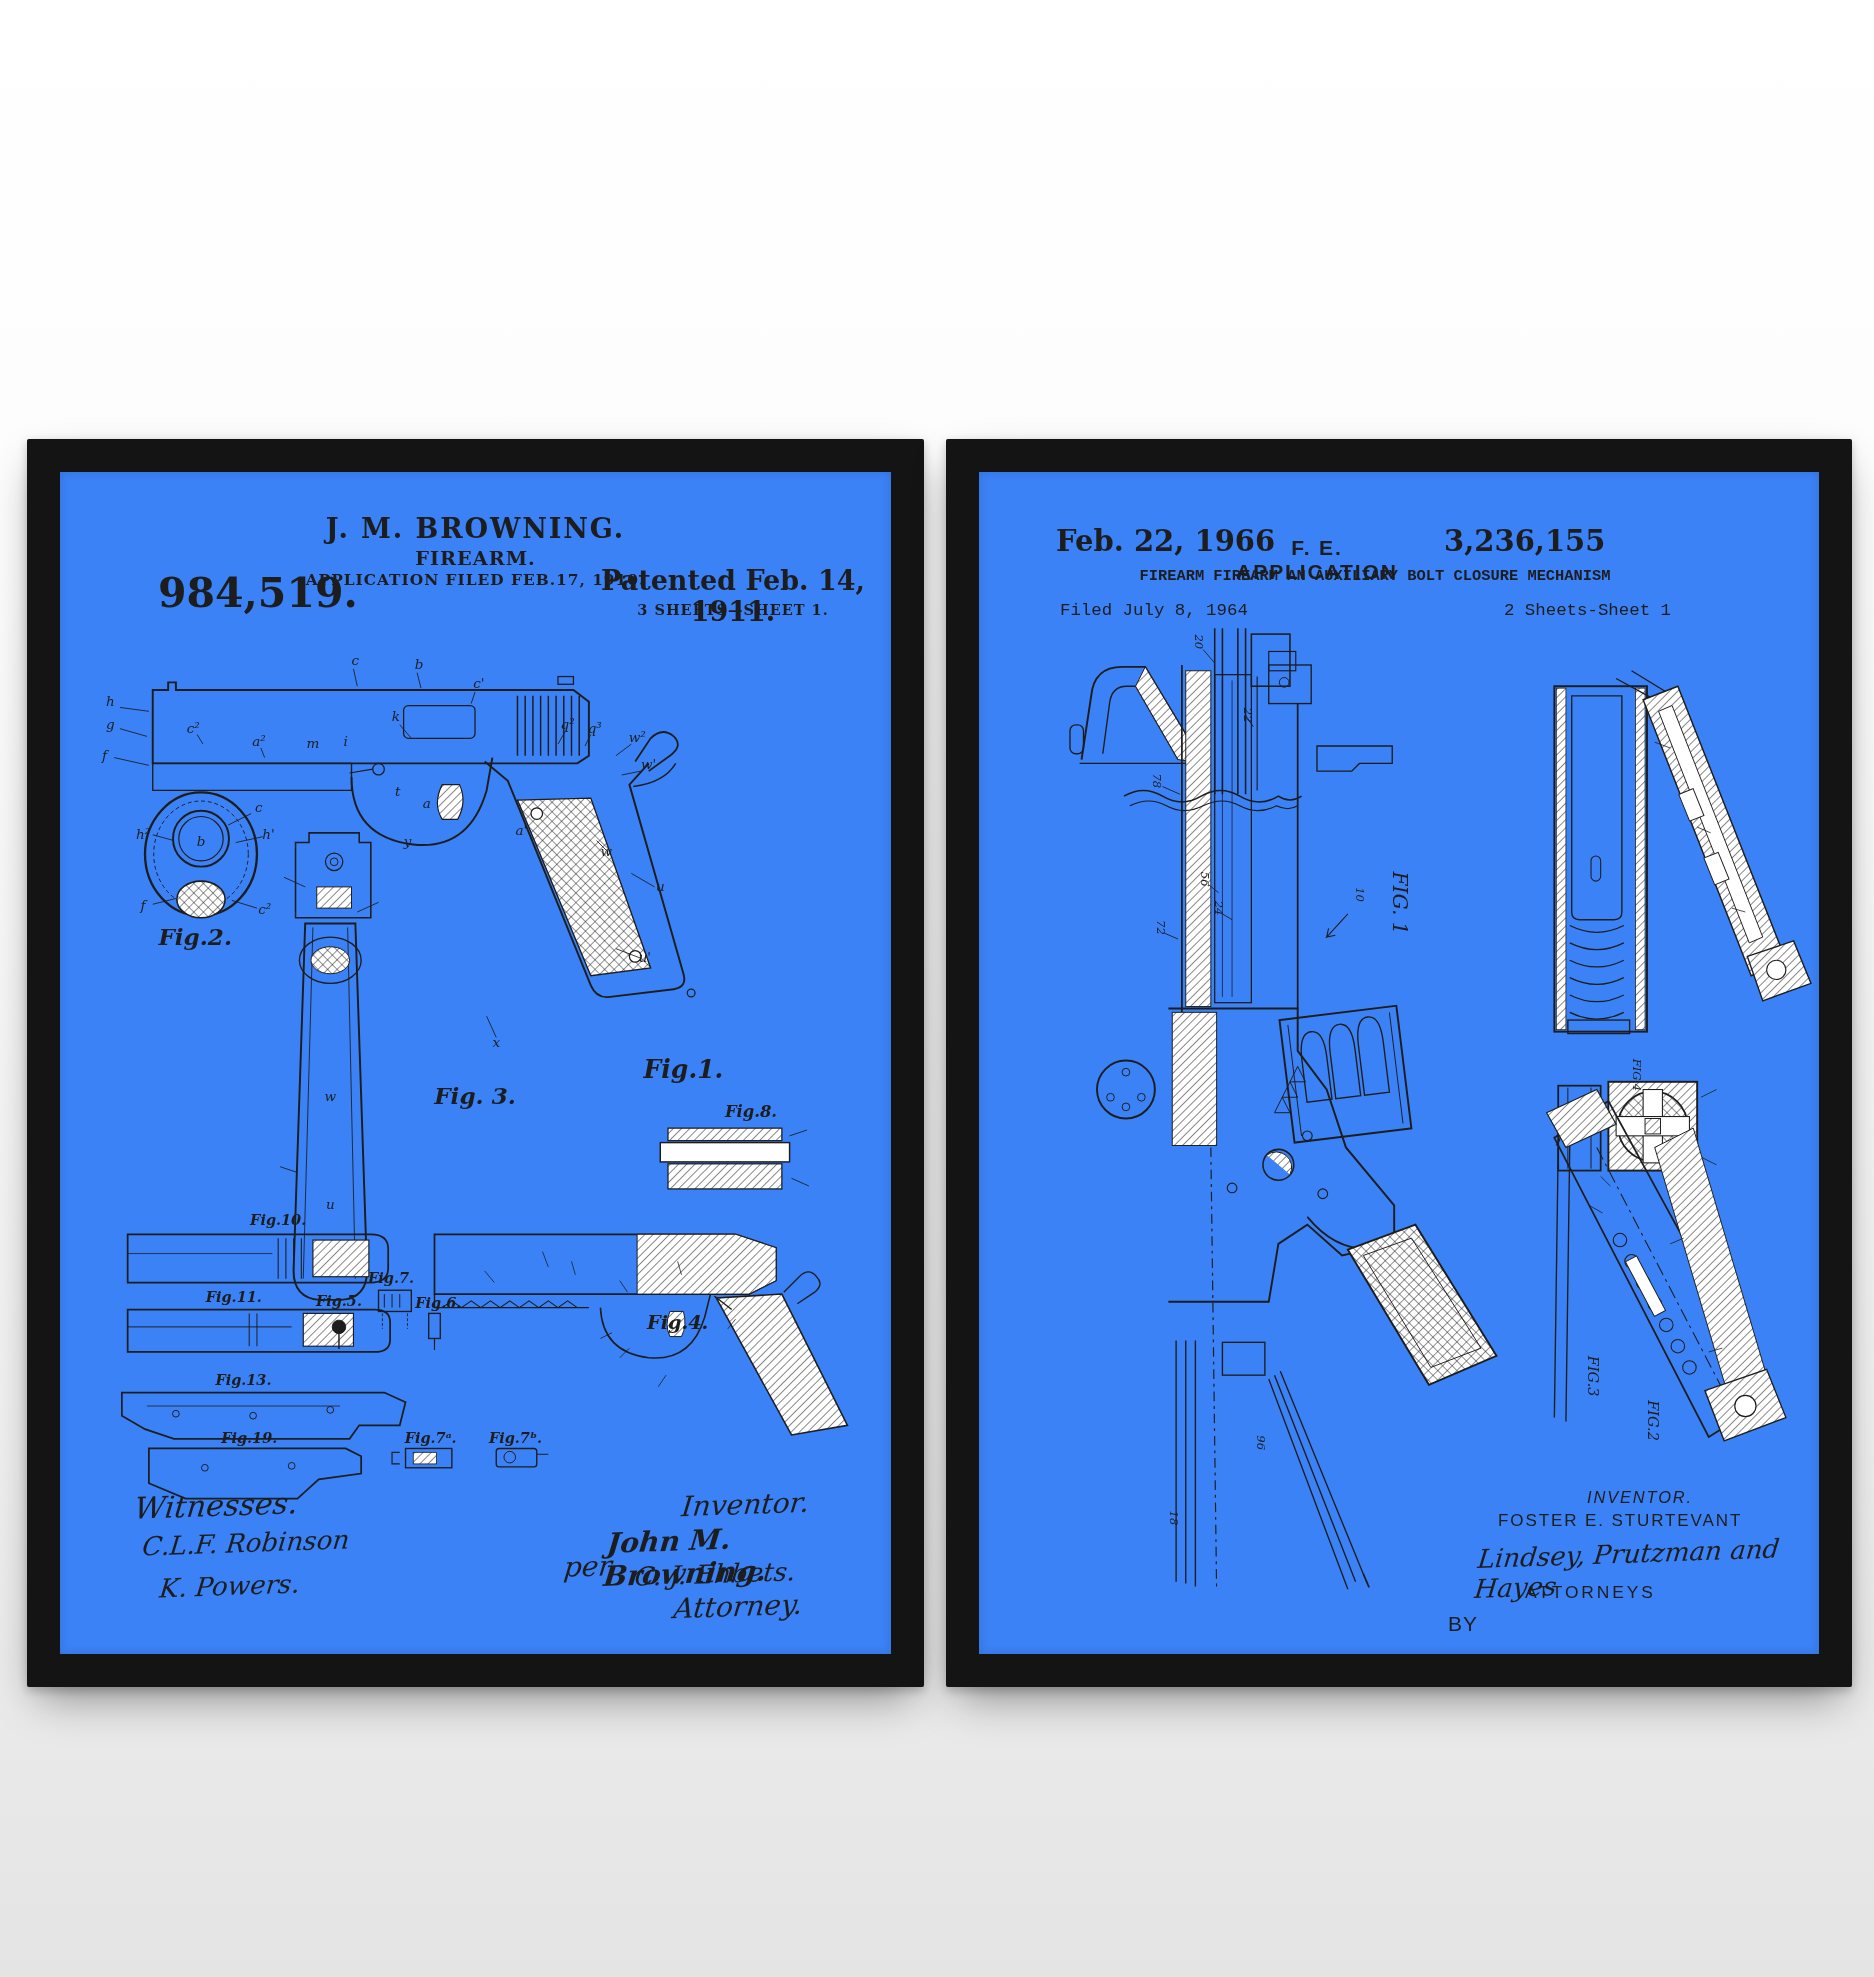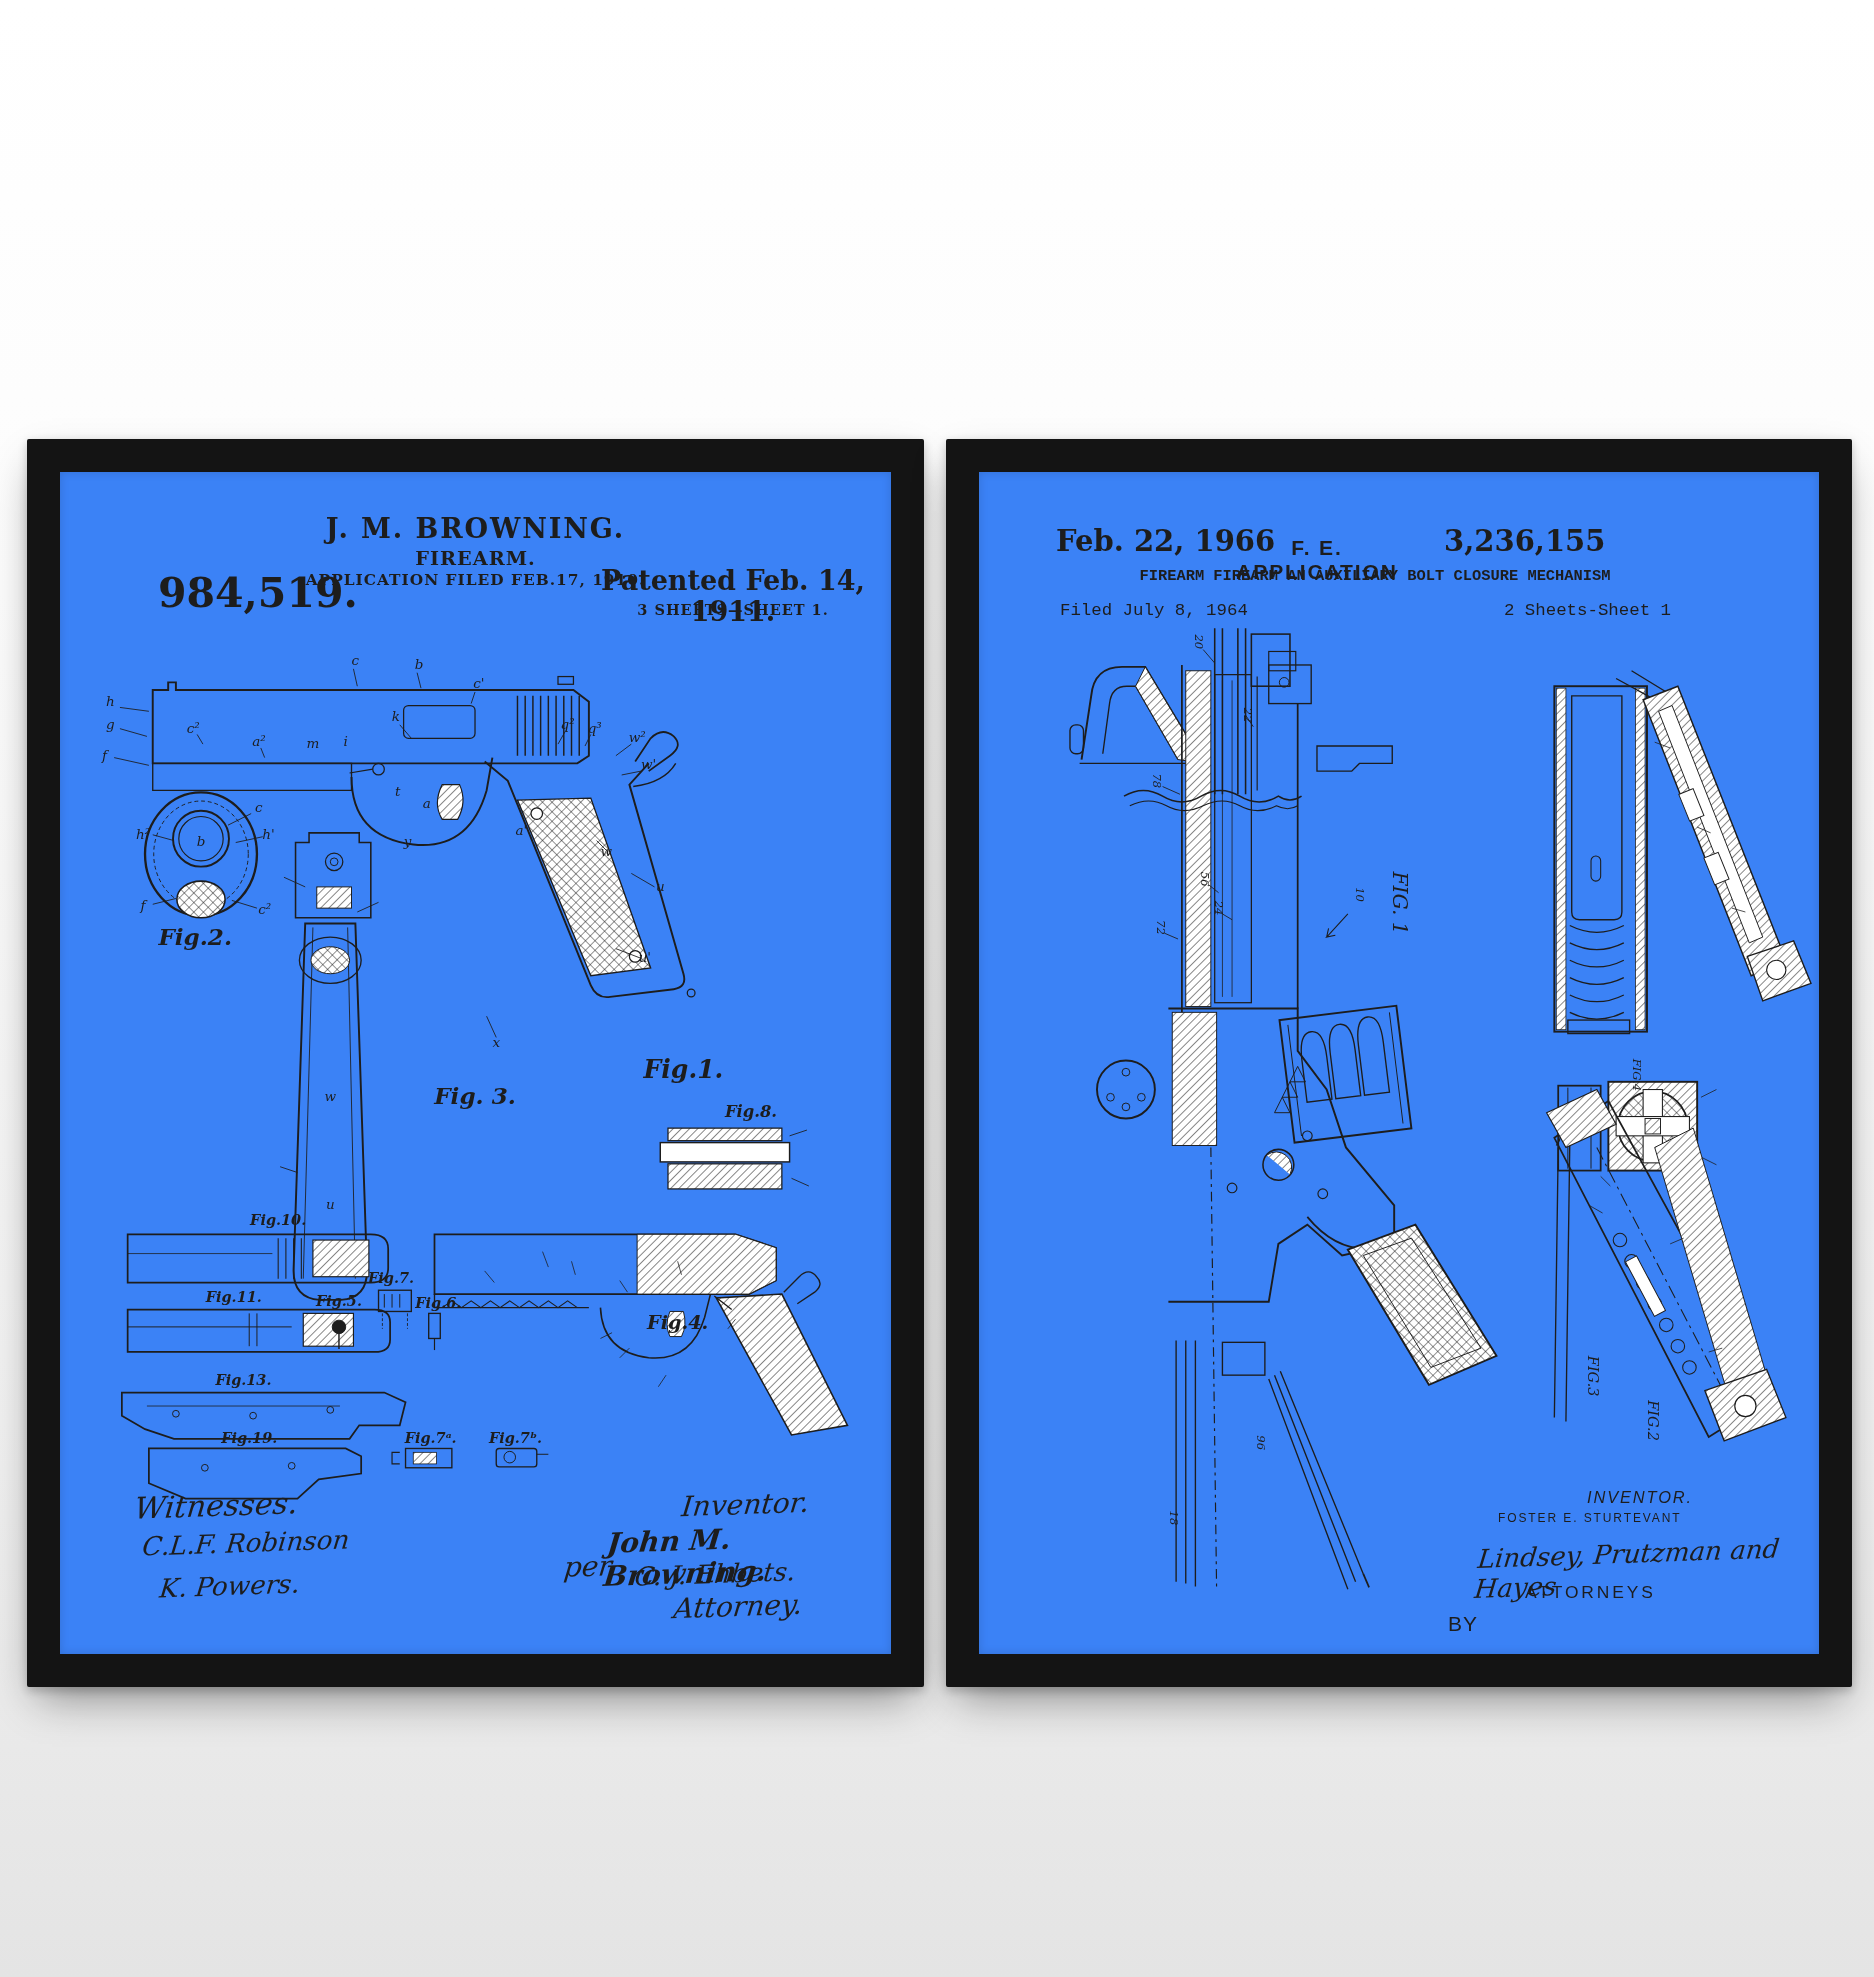--- a/index.html
+++ b/index.html
@@ -366,21 +366,21 @@
         <text class="refR" x="180" y="320" transform="rotate(90 180 320)">78</text>
         <text class="refR" x="230" y="422" transform="rotate(90 230 422)">56</text>
         <text class="refR" x="244" y="452" transform="rotate(90 244 452)">24</text>
         <text class="refR" x="184" y="472" transform="rotate(90 184 472)">72</text>
         <text class="refR" x="390" y="438" font-size="14" transform="rotate(90 390 438)">10</text>
         <text class="refR" x="198" y="1084" transform="rotate(90 198 1084)">18</text>
         <text class="refR" x="288" y="1006" transform="rotate(90 288 1006)">96</text>
       </svg>
 
       <div class="abs sans ital" style="left:608px;top:1016px;font-size:16.4px;letter-spacing:1.9px;">INVENTOR.</div>
-      <div class="abs sans" style="left:519px;top:1039px;font-size:12px;letter-spacing:1.9px;">FOSTER  E.  STURTEVANT</div>
+      <div class="abs sans" style="left:519px;top:1039px;font-size:17px;letter-spacing:1.9px;">FOSTER  E.  STURTEVANT</div>
       <div class="abs sans" style="left:469px;top:1140px;font-size:21px;letter-spacing:1px;">BY</div>
       <div class="abs script" style="left:498px;top:1066px;font-size:26px;">Lindsey, Prutzman and Hayes</div>
       <div class="abs sans" style="left:546px;top:1110px;font-size:17.4px;letter-spacing:2.9px;">ATTORNEYS</div>
     </div>
   </div>
 
 </div>
 
 
 </body></html>

